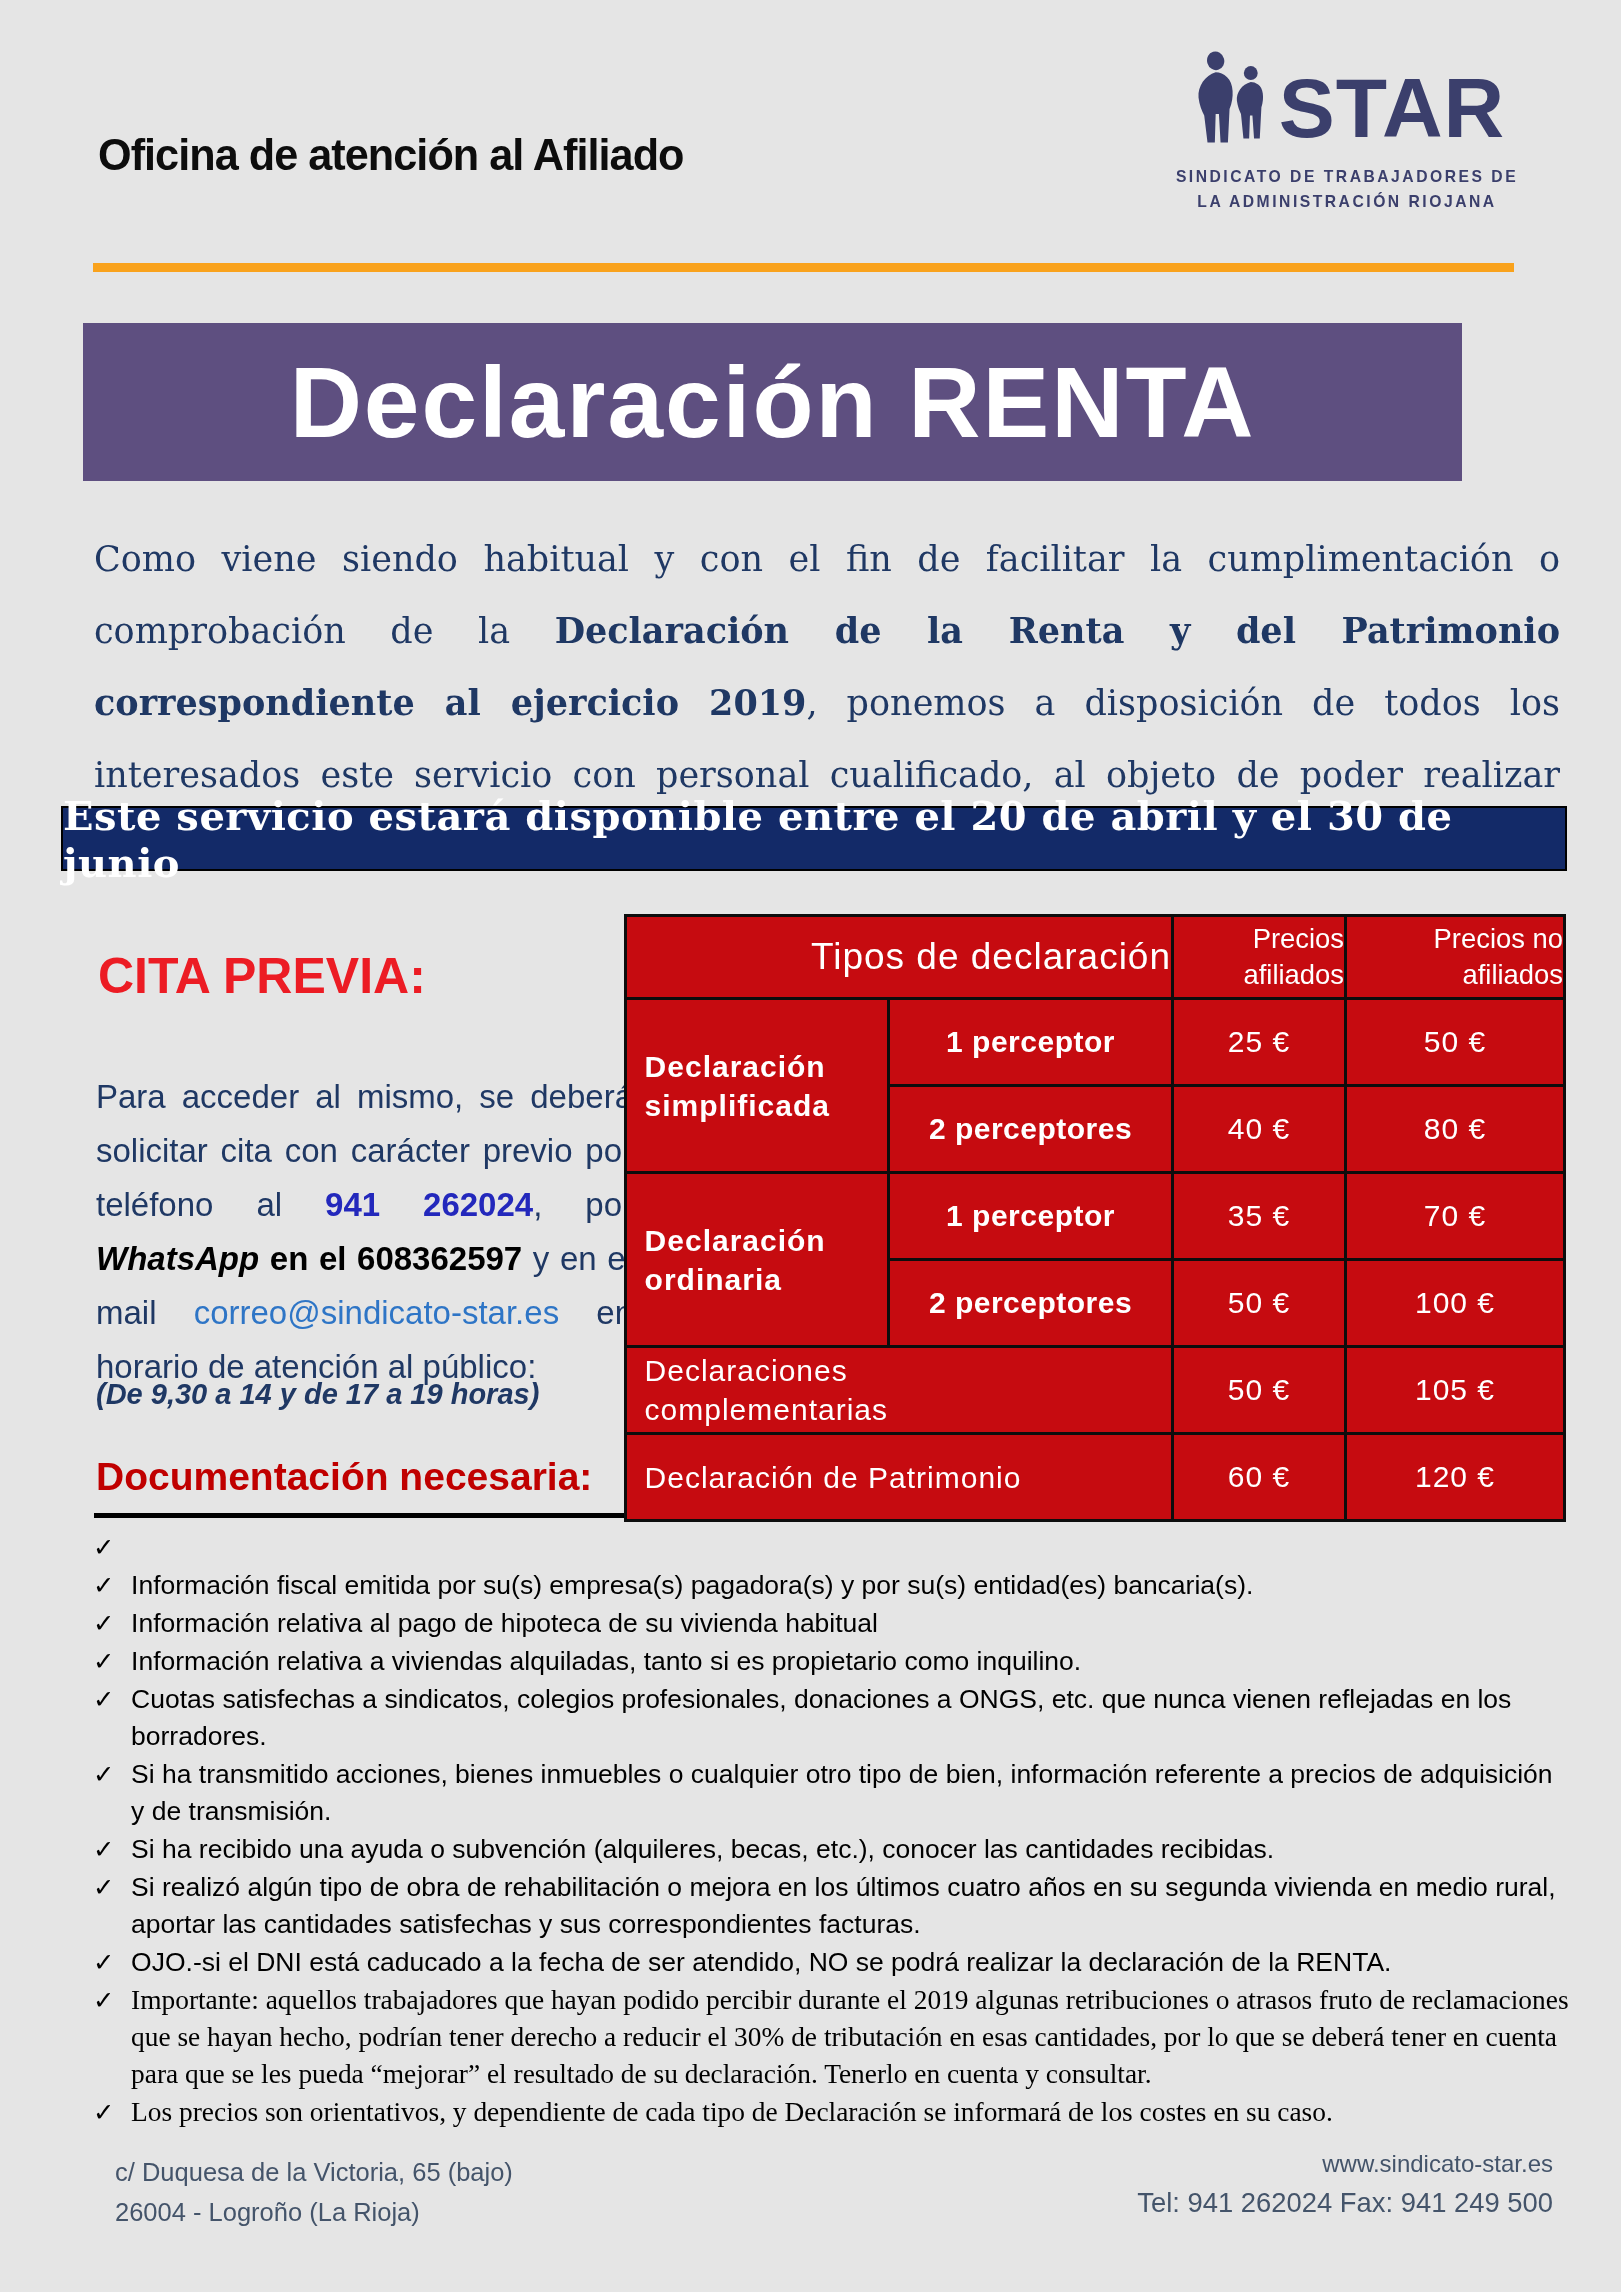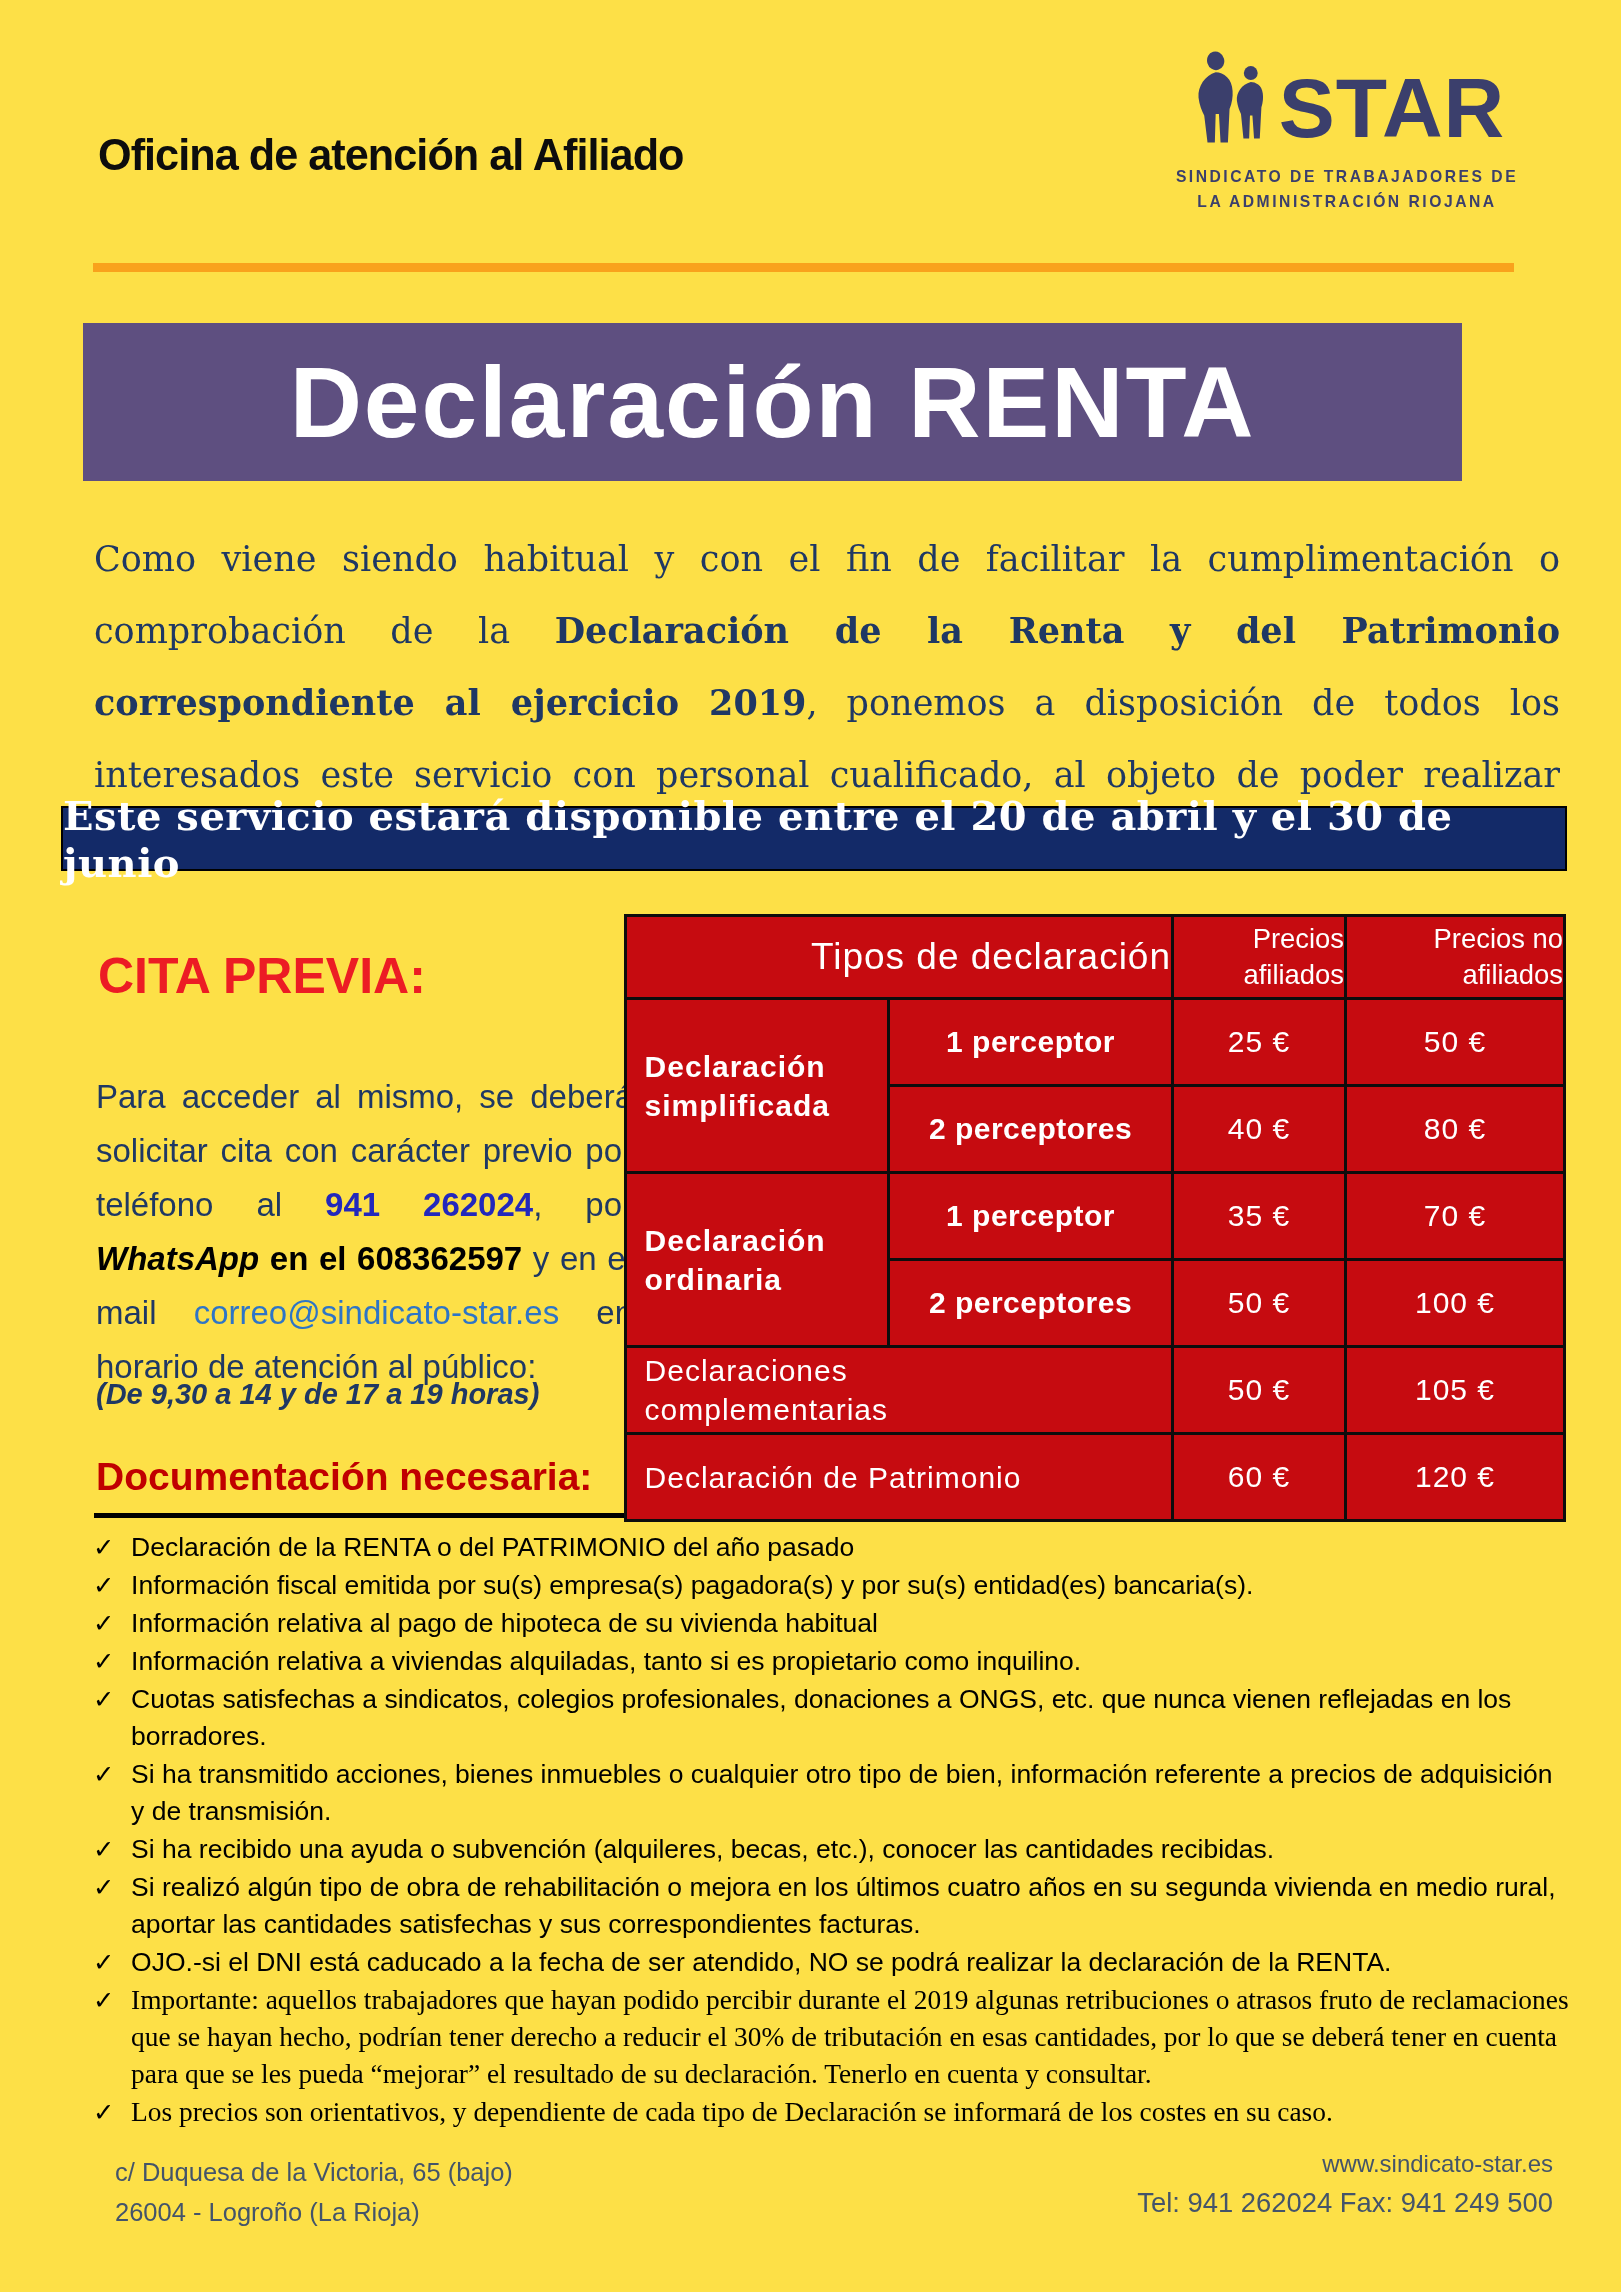--- a/index.html
+++ b/index.html
@@ -1,16 +1,16 @@
 <!DOCTYPE html>
 <html style="--accent-orange: #F9A21C; --banner-purple: #5E4F80; --banner-navy: #132A68; --table-red: #C60B10; --cita-red: #EC1C24; --doc-red: #C00000; --body-navy: #1F3864; --phone-blue: #2328BC; --link-blue: #2E75C6; --footer-slate: #44546A; --logo-navy: #3B3F6C;"><head>
 <meta charset="utf-8">
 <style>
   html,body{margin:0;padding:0;background:#ffffff;}
-  .page{position:relative;width:1621px;height:2293px;background:#fde047;overflow:hidden;
+  .page{position:relative;width:1621px;height:2293px;background:#e5e5e5;overflow:hidden;
         font-family:"Liberation Sans",sans-serif;}
 
   
   .header-title{position:absolute;left:98px;top:129px;font-size:45px;font-weight:800;color:#0d0d0d;
                 letter-spacing:-1px;transform:scaleX(.96);transform-origin:left;}
   .logo{position:absolute;top:51px;right:78px;width:392px;text-align:center;color:var(--logo-navy);}
   .logo-top{display:flex;align-items:flex-end;justify-content:center;gap:4px;}
   .logo-mark{width:86px;height:98px;}
   .logo-name{font-size:84px;line-height:90px;font-weight:800;letter-spacing:1px;}
   .logo-tagline{margin-top:12px;font-size:15.7px;font-weight:700;letter-spacing:2.5px;line-height:24.5px;}
@@ -162,21 +162,20 @@
       <td colspan="2" class="flat">Declaración de Patrimonio</td>
       <td class="price">60 €</td>
       <td class="price">120 €</td>
     </tr>
   </tbody>
     </table>
 
   <ul class="checklist">
     <li>
         <span class="check">✓</span>
-        <span>Declaración de la RENTA o del PATRIMONIO del año pasado</span>
       </li>
     <li>
         <span class="check">✓</span>
         <span>Información fiscal emitida por su(s) empresa(s) pagadora(s) y por su(s) entidad(es) bancaria(s).</span>
       </li>
     <li>
         <span class="check">✓</span>
         <span>Información relativa al pago de hipoteca de su vivienda habitual</span>
       </li>
     <li>

